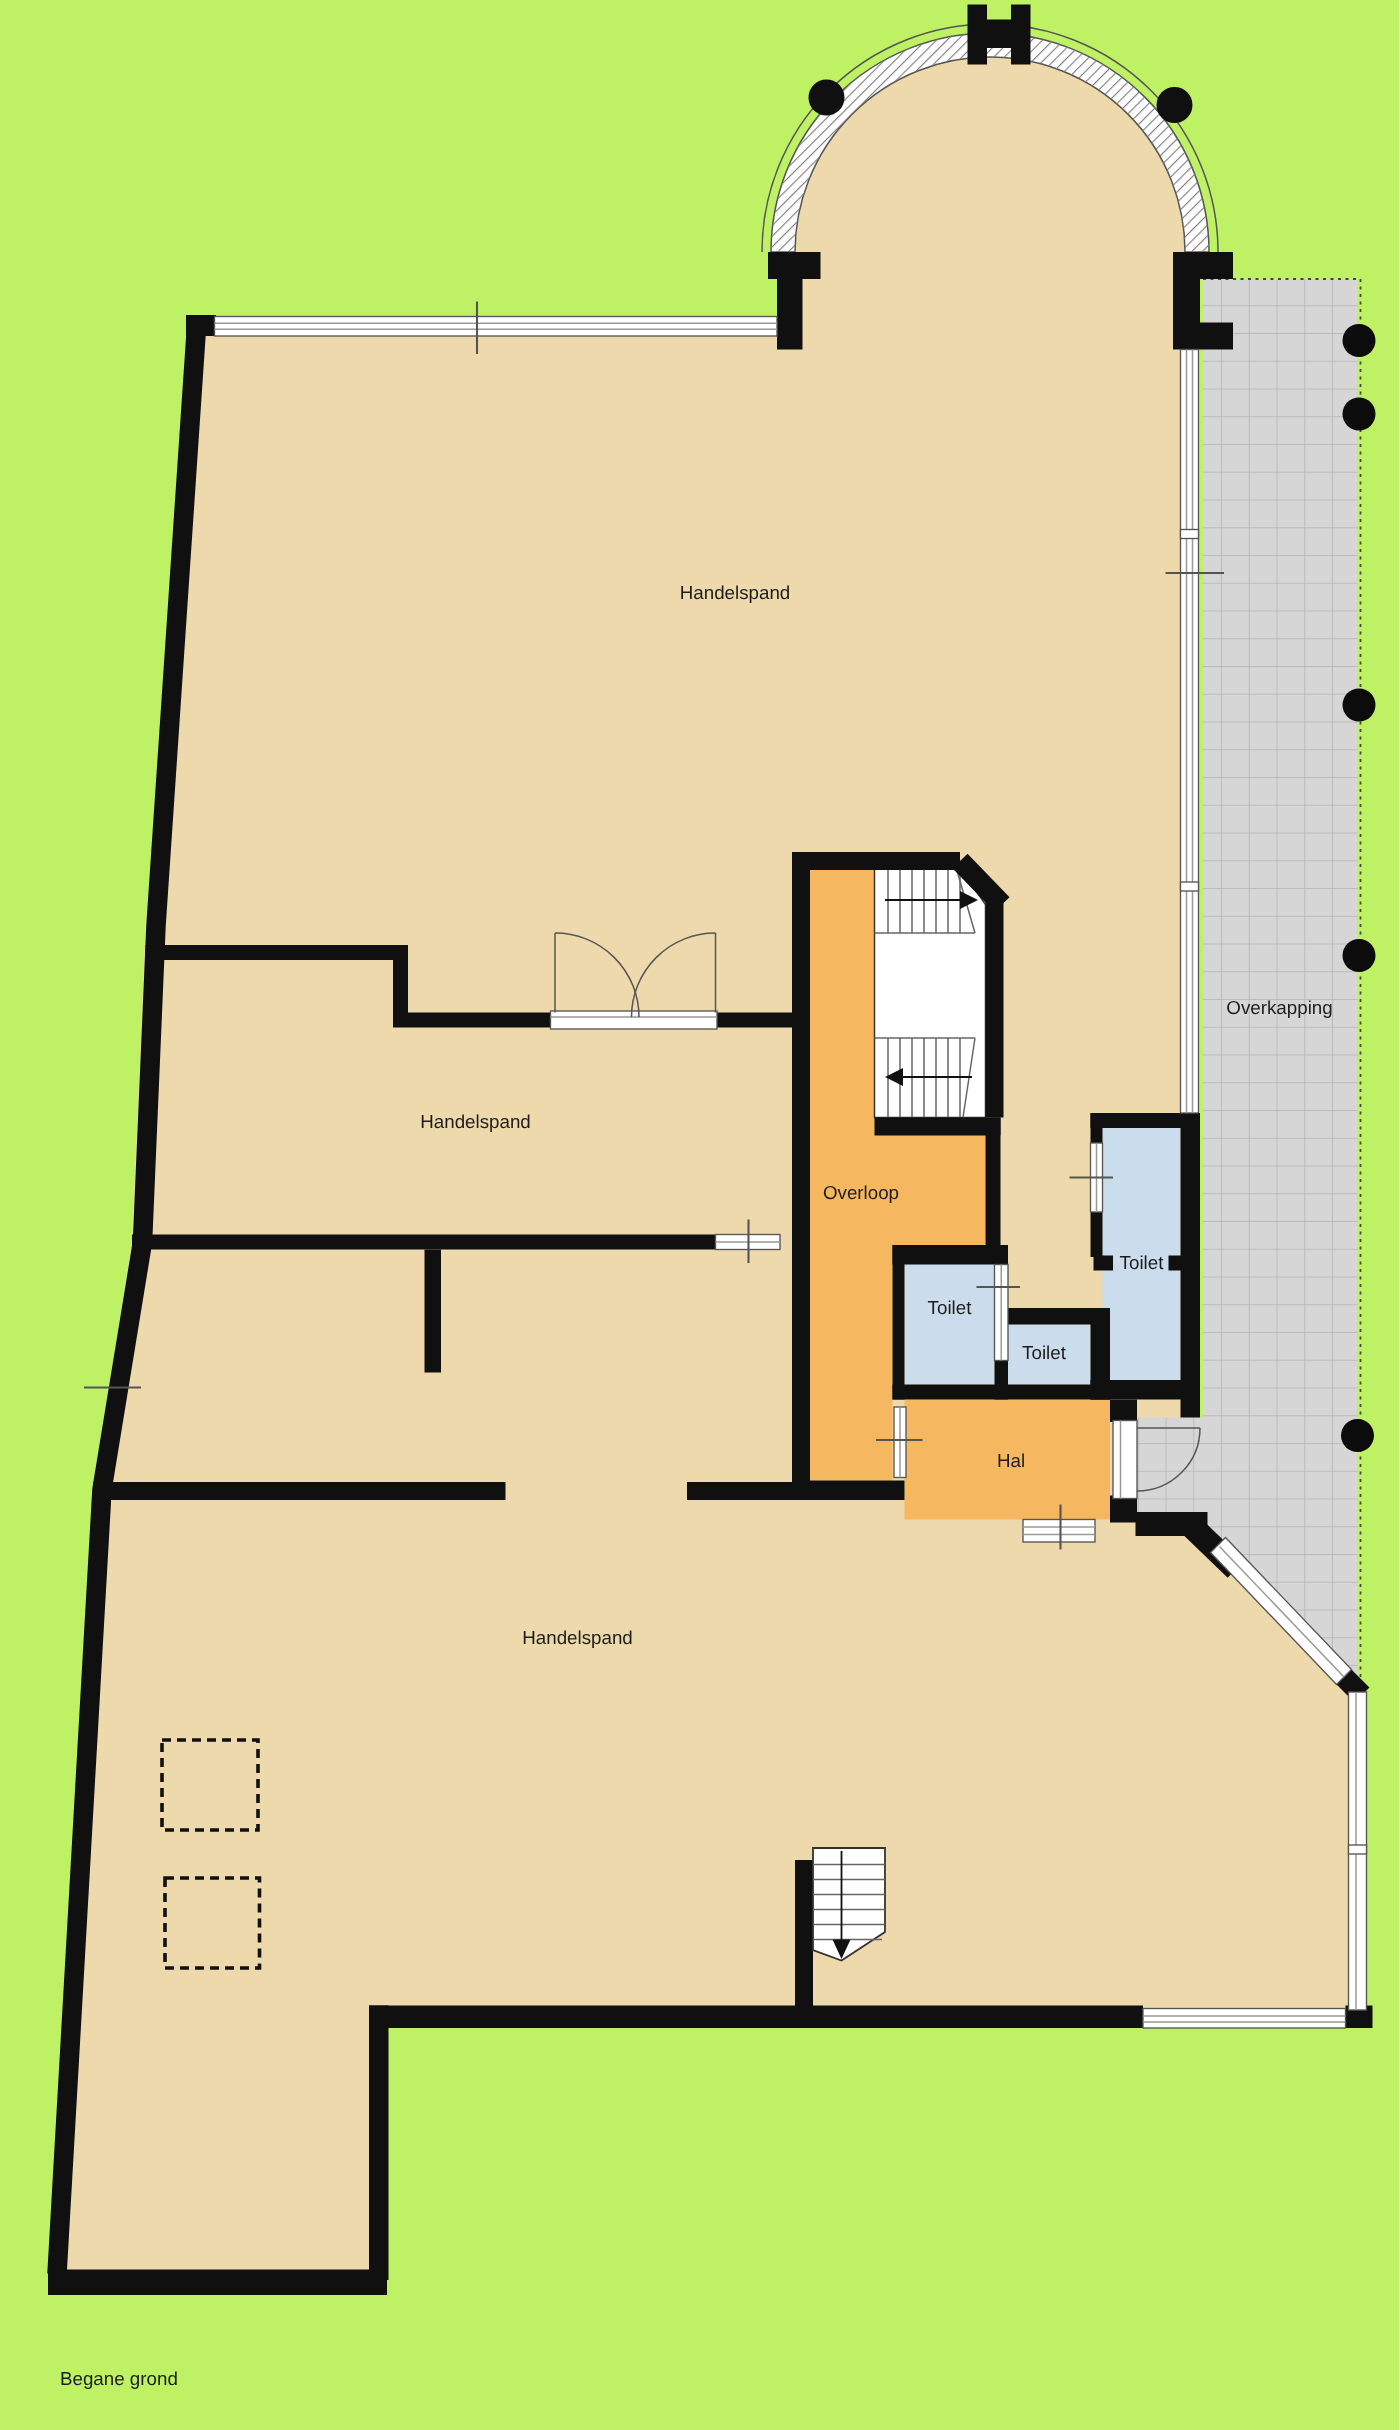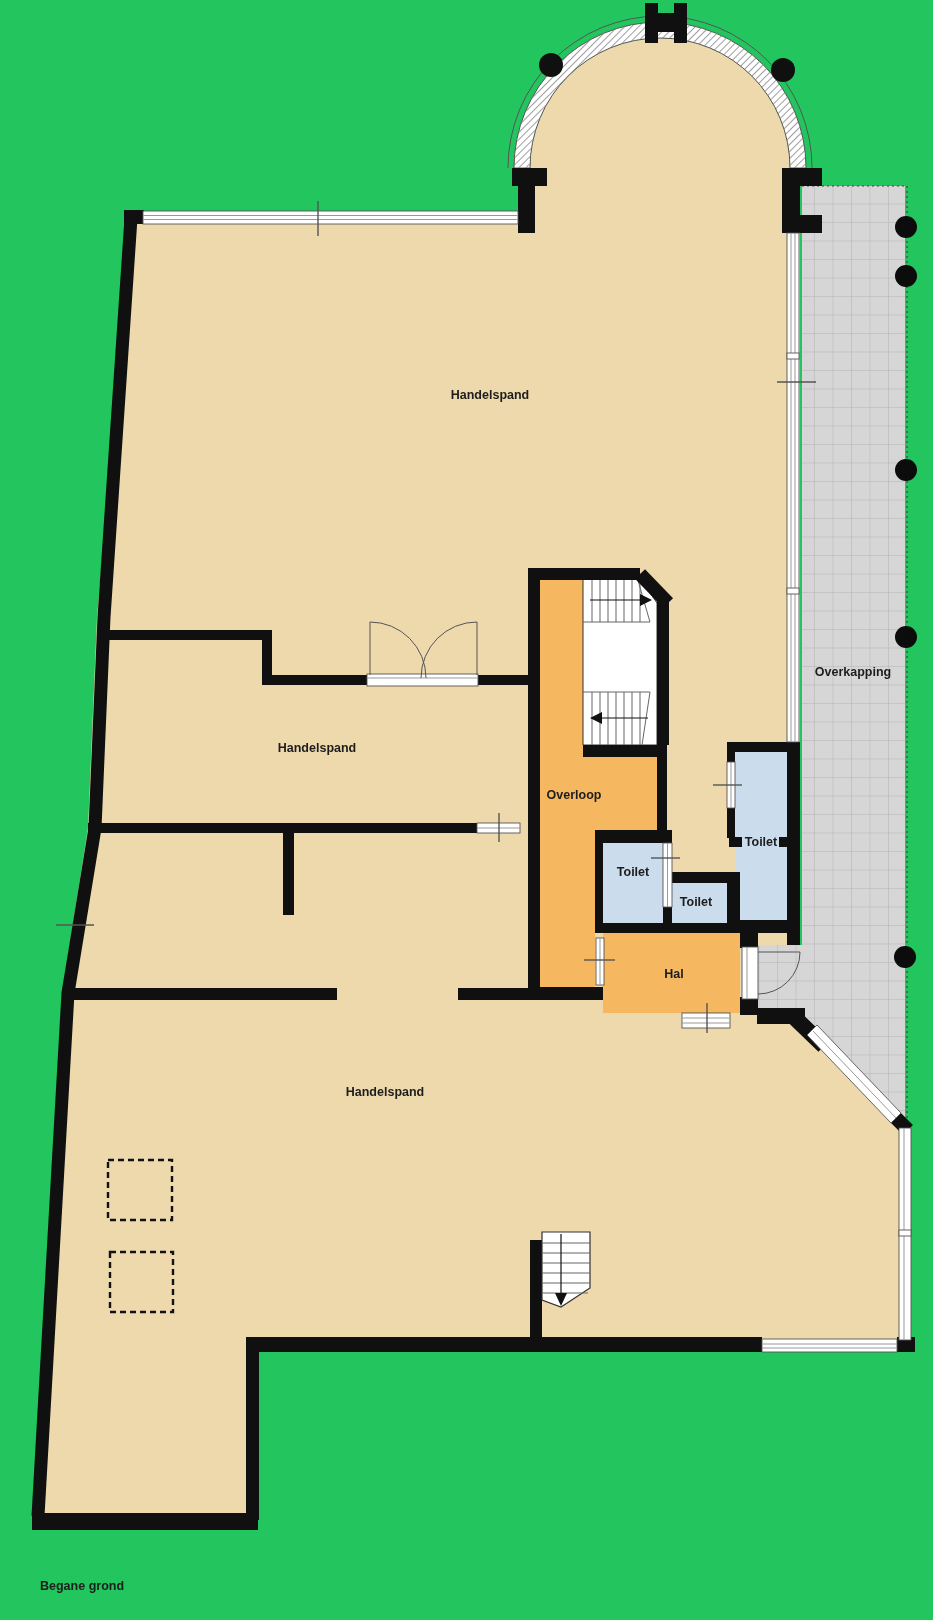--- a/index.html
+++ b/index.html
@@ -1,17 +1,17 @@
 <!DOCTYPE html>
 <html style="--floor: #eed9ac; --landing: #f5b75f; --wc: #cbdcec; --canopy: #d6d6d6; --wall: #101010;"><head>
 <meta charset="utf-8">
 <style>
   html,body{margin:0;padding:0;background:#fff;}
-  #stage{position:relative;width:933px;height:1620px;background:#22c55e;overflow:hidden;
-         font-family:"Liberation Sans", sans-serif;font-weight:bold;}
+  #stage{position:relative;width:933px;height:1620px;background:#bef264;overflow:hidden;
+         font-family:"Liberation Sans", sans-serif;}
   svg{display:block;}
   .room-label{font-family:"Liberation Sans", sans-serif;font-size:12.5px;fill:#1d1d1d;}
   .title-label{font-family:"Liberation Sans", sans-serif;font-size:12.5px;fill:#1d1d1d;}
   .floor{fill:var(--floor,#eed9ac);}
   .landing{fill:var(--landing,#f5b75f);}
   .wc{fill:var(--wc,#cbdcec);}
   .canopy{fill:var(--canopy,#d6d6d6);}
   .wall{fill:var(--wall,#101010);}
   .wallstroke{stroke:var(--wall,#101010);fill:none;}
   .win{fill:#ffffff;stroke:#555;stroke-width:0.9;}

